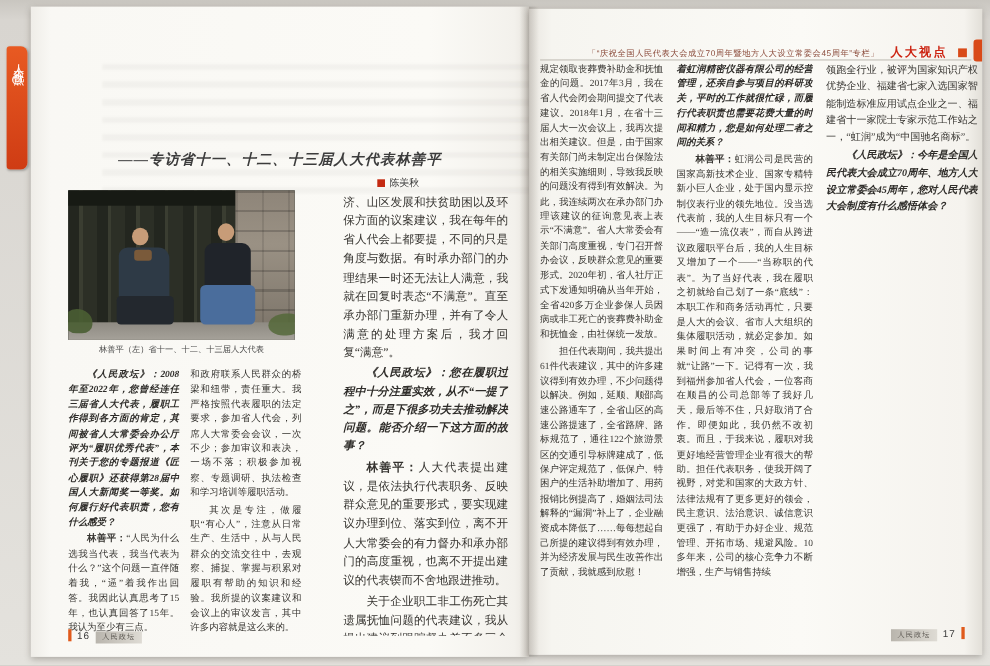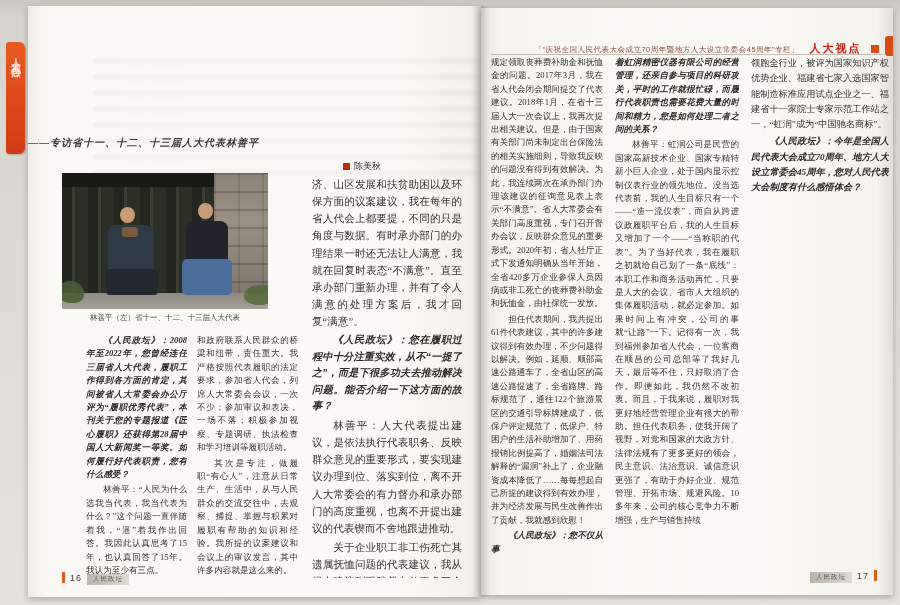--- a/index.html
+++ b/index.html
@@ -32,22 +32,22 @@
   
   .ghost{position:absolute;left:65px;top:52px;width:400px;height:118px;opacity:.55;
     background:repeating-linear-gradient(180deg,rgba(120,115,108,.10) 0 6px,rgba(0,0,0,0) 6px 16px);
     filter:blur(1px);}
 
   
   .lp-inner{position:absolute;inset:0;}
   .title{position:absolute;left:40px;right:10px;top:84px;text-align:center;
     font-family:"Liberation Sans","DejaVu Sans",sans-serif;font-weight:900;
     font-size:27px;letter-spacing:1px;color:#141414;}
-  .subtitle{position:absolute;left:0;right:0;top:130px;
-    font-style:italic;font-weight:bold;font-size:10px;color:#3c3c3c;letter-spacing:1px;}
+  .subtitle{position:absolute;left:0;right:0;top:130px;text-align:center;
+    font-style:italic;font-weight:bold;font-size:13px;color:#3c3c3c;letter-spacing:1px;}
   .byline{position:absolute;right:100px;top:154px;font-size:9px;color:#333;
     font-family:"Liberation Sans",sans-serif;}
   .byline .sq{display:inline-block;width:7px;height:7px;background:#c42a12;margin-right:4px;vertical-align:-1px;}
 
   .photo{position:absolute;left:34px;top:167px;width:206px;height:136px;overflow:hidden;background:#2a2d26;}
   .ph-doors{position:absolute;left:0;top:0;width:152px;height:122px;
     background:repeating-linear-gradient(90deg,#23261f 0 10px,#3a3d31 10px 13px,#2c2f26 13px 26px);}
   .ph-lintel{position:absolute;left:0;top:0;width:152px;height:14px;background:#171a14;}
   .ph-wall{position:absolute;left:152px;top:0;width:54px;height:122px;
     background:linear-gradient(180deg,#8e8579 0%,#9a9184 40%,#7f776c 100%);}
@@ -62,32 +62,32 @@
   .man-legs{position:absolute;left:44px;top:96px;width:52px;height:26px;border-radius:4px;background:#23282e;}
   .woman-body{position:absolute;left:124px;top:48px;width:42px;height:42px;border-radius:8px 8px 4px 4px;background:#20242a;}
   .woman-legs{position:absolute;left:120px;top:86px;width:50px;height:36px;border-radius:5px;background:#4a6d9c;}
   .plant1{position:absolute;left:-4px;bottom:6px;width:26px;height:22px;border-radius:50% 60% 40% 50%;background:#4a5e33;opacity:.9;}
   .plant2{position:absolute;right:-6px;bottom:4px;width:30px;height:20px;border-radius:60% 40% 50% 50%;background:#55683a;opacity:.85;}
   .caption{position:absolute;left:34px;top:307px;width:206px;text-align:center;
     font-size:7.5px;color:#4a4a4a;font-family:"Liberation Sans",sans-serif;}
 
   .colwrap{position:absolute;}
   .col{position:absolute;top:0;bottom:0;overflow:hidden;}
-  .lp-cols{left:34px;top:328px;width:212px;height:243px;margin-left:24px;}
+  .lp-cols{left:34px;top:328px;width:212px;height:243px;}
   .lp-c1{left:0;width:101px;}
   .lp-c2{left:111px;width:101px;}
   .lp-rcol{position:absolute;left:252px;top:170px;width:150px;height:402px;overflow:hidden;margin-left:32px;}
   .lp-rcol .para{font-size:10.6px;line-height:1.62;}
   .lp-rcol .para.q{font-size:10.2px;}
 
   .para{font-size:8.6px;line-height:1.56;color:#35332f;text-align:justify;margin:0 0 2px 0;text-indent:2em;}
   .para.noindent{text-indent:0;}
   .para .lead{font-weight:bold;}
   .para.q{font-style:italic;color:#2e2c29;font-weight:bold;}
-  .para.a .lead{font-weight:normal;}
+  .para.a .lead{font-weight:bold;}
   .endmark{display:inline-block;width:7px;height:7px;background:#c8250f;margin-left:3px;vertical-align:-1px;}
 
   
   .rp-header{position:absolute;right:14px;top:30px;text-align:right;white-space:nowrap;
     font-family:"Liberation Sans",sans-serif;}
   .rp-header .bracket{font-size:7.5px;color:#8a4a3a;letter-spacing:.5px;}
   .rp-header .section{font-size:11px;color:#cc2412;font-weight:bold;margin-left:6px;letter-spacing:2px;}
   .rp-header .sq{display:inline-block;width:8px;height:8px;background:#d94a18;margin-left:5px;vertical-align:-1px;}
   .rp-rule{position:absolute;left:10px;right:10px;top:46px;height:1px;background:#c2beb6;}
   .rp-cols{left:10px;top:48px;width:398px;height:516px;}
@@ -170,21 +170,20 @@
     <span class="bracket">「“庆祝全国人民代表大会成立70周年暨地方人大设立常委会45周年”专栏」</span>
     <span class="section">人大视点</span>
     <span class="sq"></span>
   </div>
   <div class="rp-rule"></div>
 
   <div class="colwrap rp-cols">
     <div class="col rp-c1">
         <p class="para plain noindent">规定领取丧葬费补助金和抚恤金的问题。2017年3月，我在省人代会闭会期间提交了代表建议。2018年1月，在省十三届人大一次会议上，我再次提出相关建议。但是，由于国家有关部门尚未制定出台保险法的相关实施细则，导致我反映的问题没有得到有效解决。为此，我连续两次在承办部门办理该建议的征询意见表上表示“不满意”。省人大常委会有关部门高度重视，专门召开督办会议，反映群众意见的重要形式。2020年初，省人社厅正式下发通知明确从当年开始，全省420多万企业参保人员因病或非工死亡的丧葬费补助金和抚恤金，由社保统一发放。</p>
         <p class="para plain">担任代表期间，我共提出61件代表建议，其中的许多建议得到有效办理，不少问题得以解决。例如，延顺、顺邵高速公路通车了，全省山区的高速公路提速了，全省路牌、路标规范了，通往122个旅游景区的交通引导标牌建成了，低保户评定规范了，低保户、特困户的生活补助增加了、用药报销比例提高了，婚姻法司法解释的“漏洞”补上了，企业融资成本降低了……每每想起自己所提的建议得到有效办理，并为经济发展与民生改善作出了贡献，我就感到欣慰！</p>
-        <p class="para q"><span class="lead">《人民政坛》：</span>您不仅从事</p>
       </div>
     <div class="col rp-c2">
         <p class="para q noindent">着虹润精密仪器有限公司的经营管理，还亲自参与项目的科研攻关，平时的工作就很忙碌，而履行代表职责也需要花费大量的时间和精力，您是如何处理二者之间的关系？</p>
         <p class="para a"><span class="lead">林善平：</span>虹润公司是民营的国家高新技术企业、国家专精特新小巨人企业，处于国内显示控制仪表行业的领先地位。没当选代表前，我的人生目标只有一个——“造一流仪表”，而自从跨进议政履职平台后，我的人生目标又增加了一个——“当称职的代表”。为了当好代表，我在履职之初就给自己划了一条“底线”：本职工作和商务活动再忙，只要是人大的会议、省市人大组织的集体履职活动，就必定参加。如果时间上有冲突，公司的事就“让路”一下。记得有一次，我到福州参加省人代会，一位客商在顺昌的公司总部等了我好几天，最后等不住，只好取消了合作。即便如此，我仍然不改初衷。而且，于我来说，履职对我更好地经营管理企业有很大的帮助。担任代表职务，使我开阔了视野，对党和国家的大政方针、法律法规有了更多更好的领会，民主意识、法治意识、诚信意识更强了，有助于办好企业、规范管理、开拓市场、规避风险。10多年来，公司的核心竞争力不断增强，生产与销售持续</p>
       </div>
     <div class="col rp-c3">
         <p class="para plain noindent">领跑全行业，被评为国家知识产权优势企业、福建省七家入选国家智能制造标准应用试点企业之一、福建省十一家院士专家示范工作站之一，“虹润”成为“中国驰名商标”。</p>
         <p class="para q"><span class="lead">《人民政坛》：</span>今年是全国人民代表大会成立70周年、地方人大设立常委会45周年，您对人民代表大会制度有什么感悟体会？</p>
       </div>
   </div>

